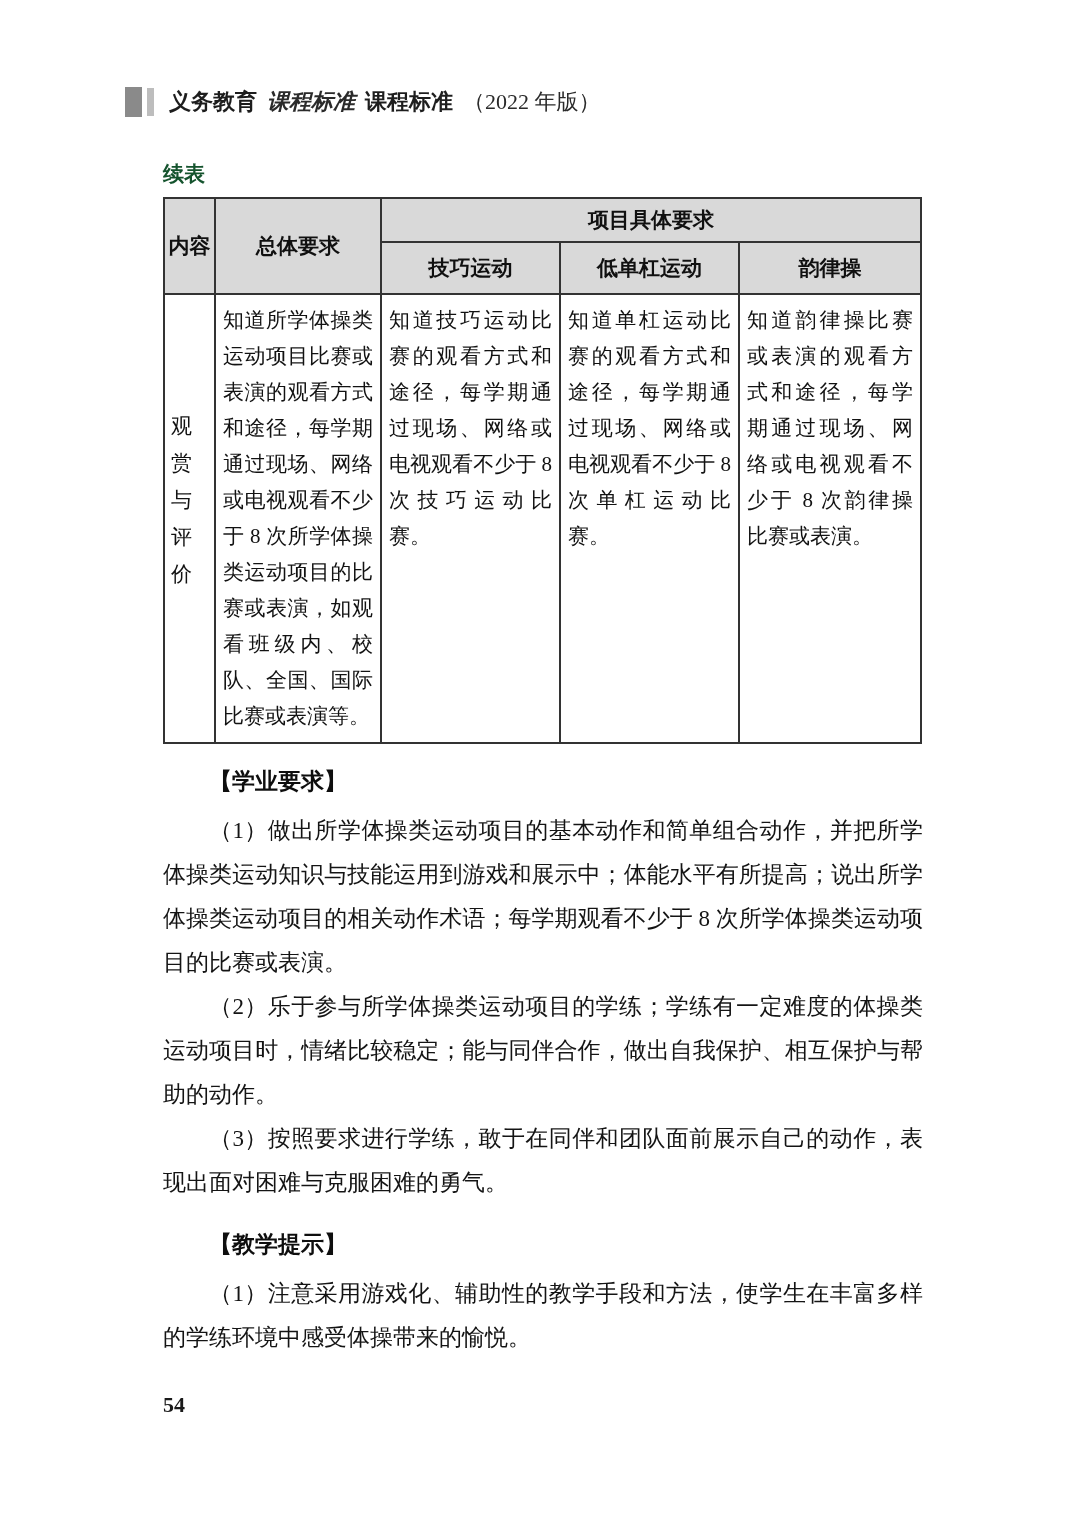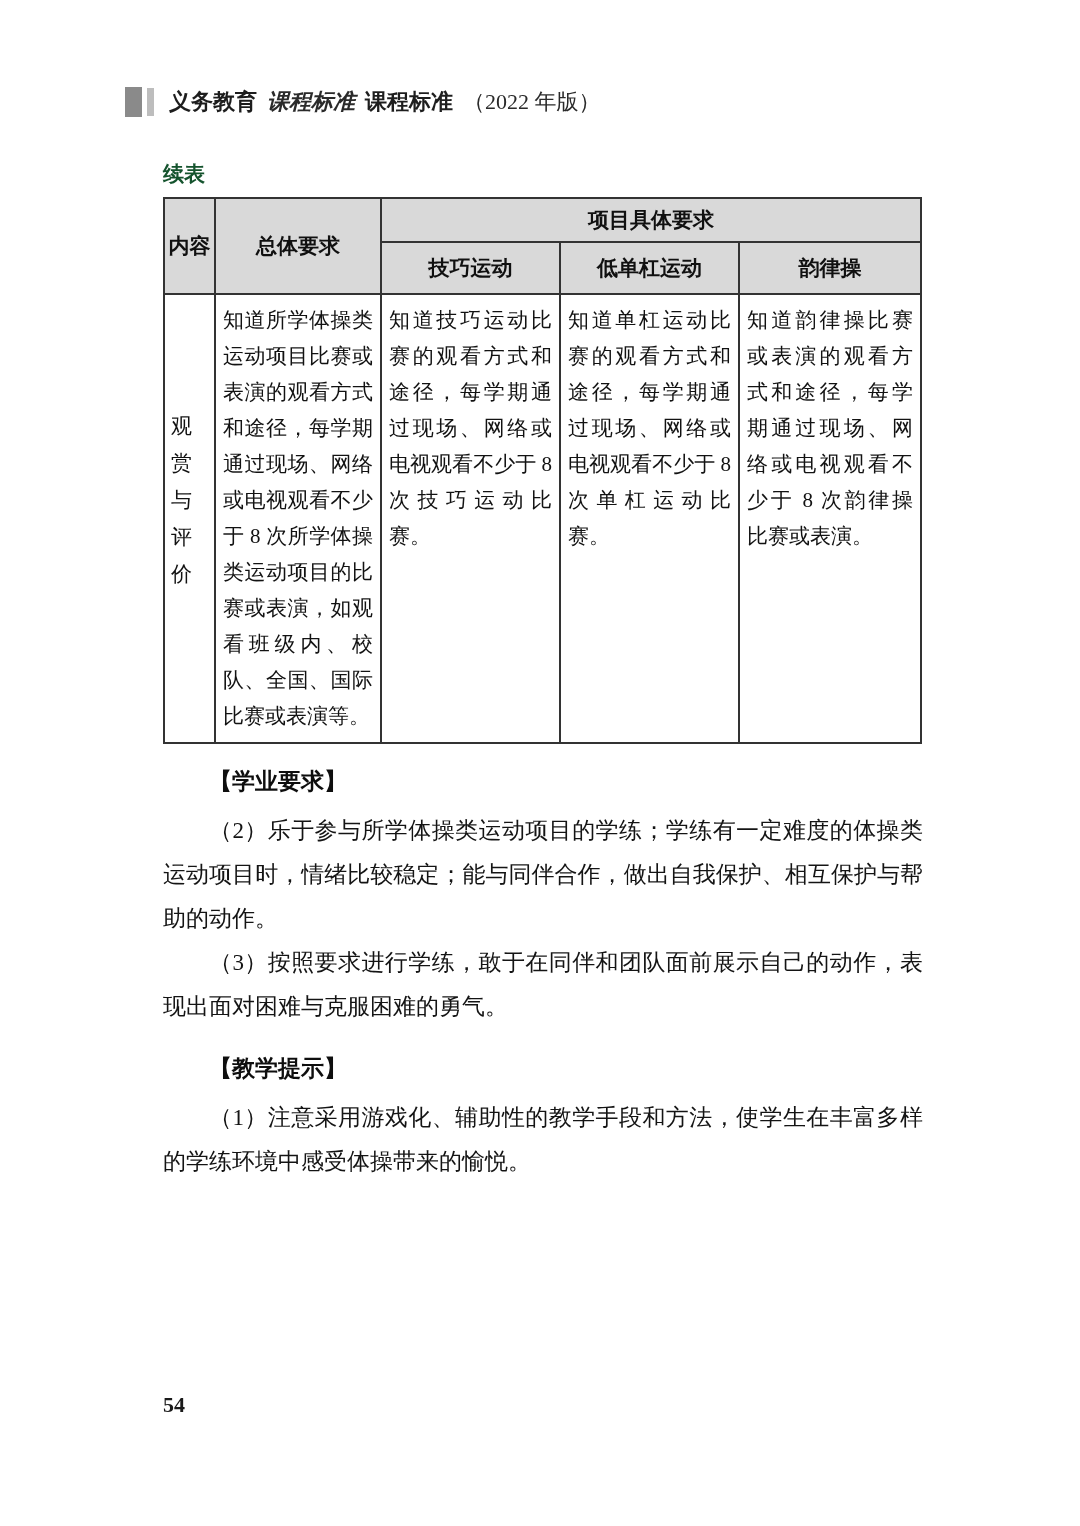--- a/index.html
+++ b/index.html
@@ -122,20 +122,21 @@
           <td class="cell-content">观赏与评价</td>
           <td>知道所学体操类运动项目比赛或表演的观看方式和途径，每学期通过现场、网络或电视观看不少于 8 次所学体操类运动项目的比赛或表演，如观看班级内、校队、全国、国际比赛或表演等。</td>
           <td>知道技巧运动比赛的观看方式和途径，每学期通过现场、网络或电视观看不少于 8 次技巧运动比赛。</td>
           <td>知道单杠运动比赛的观看方式和途径，每学期通过现场、网络或电视观看不少于 8 次单杠运动比赛。</td>
           <td>知道韵律操比赛或表演的观看方式和途径，每学期通过现场、网络或电视观看不少于 8 次韵律操比赛或表演。</td>
         </tr>
       </tbody>
     </table>
 
     <div class="section-heading">【学业要求】</div>
+    <div class="para">（1）做出所学体操类运动项目的基本动作和简单组合动作，并把所学体操类运动知识与技能运用到游戏和展示中；体能水平有所提高；说出所学体操类运动项目的相关动作术语；每学期观看不少于 8 次所学体操类运动项目的比赛或表演。</div>
     <div class="para">（2）乐于参与所学体操类运动项目的学练；学练有一定难度的体操类运动项目时，情绪比较稳定；能与同伴合作，做出自我保护、相互保护与帮助的动作。</div>
     <div class="para">（3）按照要求进行学练，敢于在同伴和团队面前展示自己的动作，表现出面对困难与克服困难的勇气。</div>
 
     <div class="section-heading second">【教学提示】</div>
     <div class="para">（1）注意采用游戏化、辅助性的教学手段和方法，使学生在丰富多样的学练环境中感受体操带来的愉悦。</div>
 
   </div>
 
   <div class="page-number">54</div>
 

